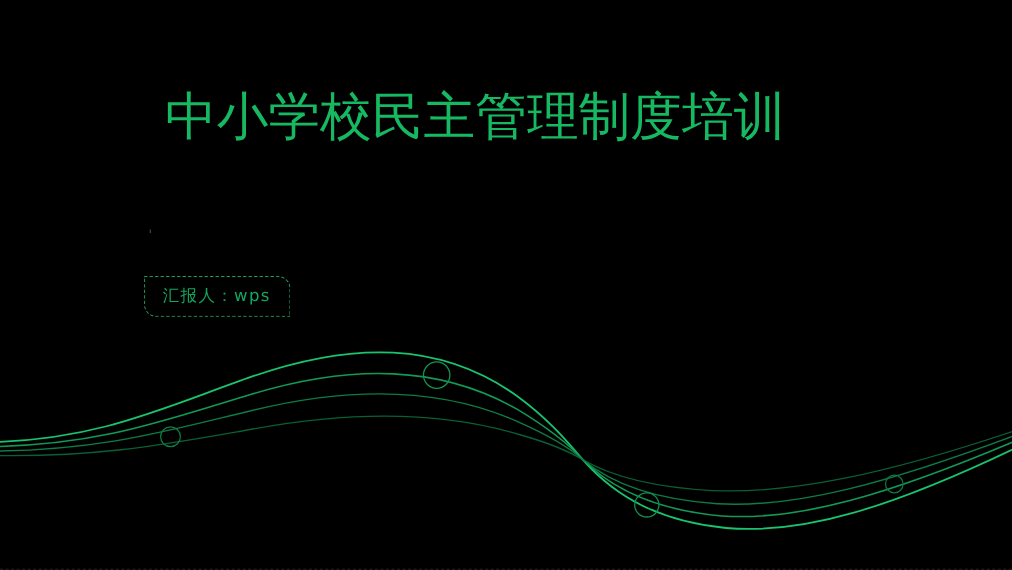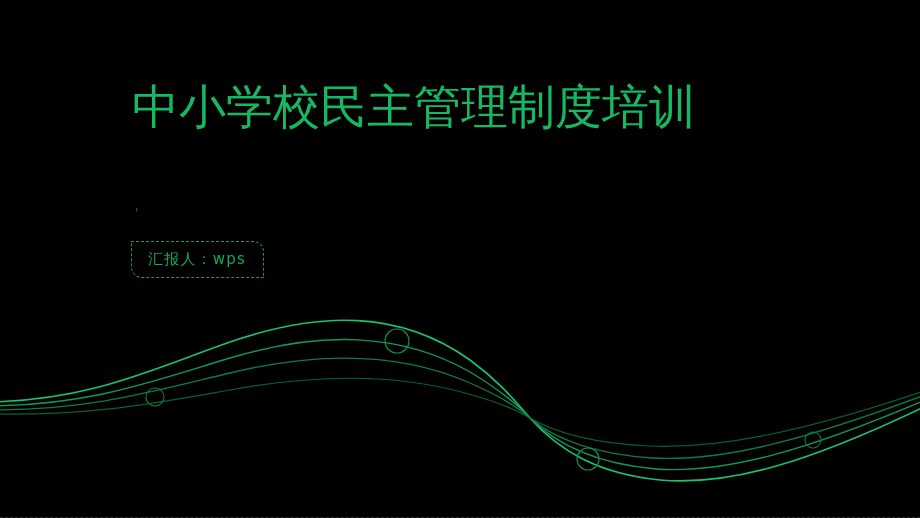--- a/index.html
+++ b/index.html
@@ -43,38 +43,39 @@
   #slide-title {
     margin: 0;
     font-size: 47px;
     line-height: 57px;
     letter-spacing: 0px;
     font-weight: 400;
     color: #16b861;
     white-space: normal;
     word-break: break-all;
     font-family: "DejaVu Sans", "Liberation Sans", sans-serif;
+    text-align: center;
   }
 
   #title-mark {
     position: absolute;
     left: 135px;
     top: 207px;
     width: 4px;
     height: 13px;
     color: #4a4a4a;
     font-size: 12px;
     line-height: 12px;
     font-family: "DejaVu Sans", sans-serif;
   }
 
   #subtitle-box {
     position: absolute;
     left: 131px;
-    top: 241px;
+    top: 251px;
     padding: 7px 17px 8px 16px;
     border: 1px dashed #1f9a5b;
     border-radius: 0 11px 0 11px;
     background: transparent;
   }
 
   #subtitle-text {
     font-size: 15px;
     line-height: 20px;
     letter-spacing: 1.2px;

